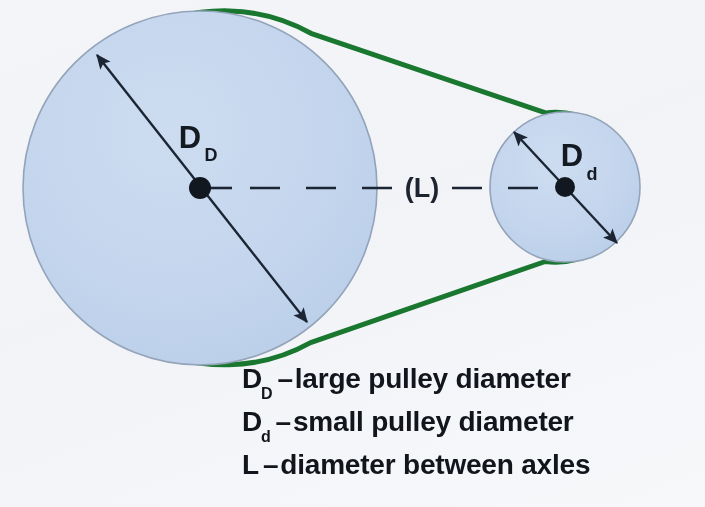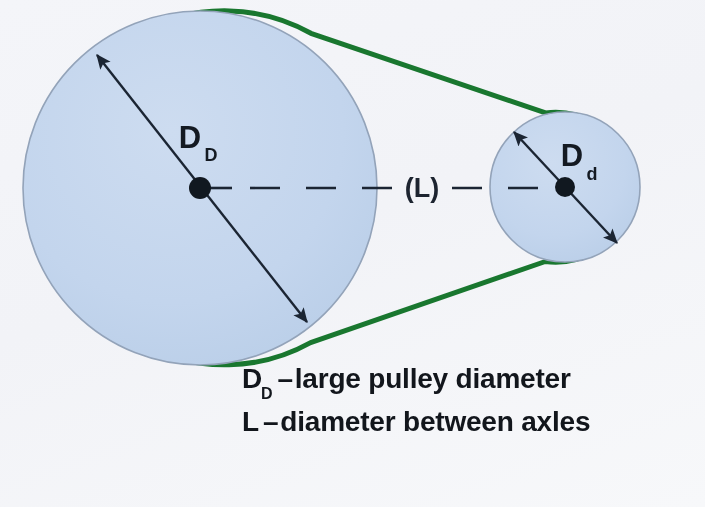--- a/index.html
+++ b/index.html
@@ -125,20 +125,23 @@
       <text class="svg-label svg-label-sub" x="592" y="180" text-anchor="middle">d</text>
     </g>
   </svg>
 
   <div class="legend">
 
     <div class="legend-row">
       <span class="sym">D</span><span class="sub">D</span><span class="dash">–</span><span>large pulley diameter</span>
     </div>
 
+    <div class="legend-row">
+      <span class="sym">D</span><span class="sub">d</span><span class="dash">–</span><span>small pulley diameter</span>
+    </div>
 
     <div class="legend-row">
       <span class="sym">L</span><span class="dash">–</span><span>diameter between axles</span>
     </div>
 
   </div>
 
 </div>
 
 </body></html>

